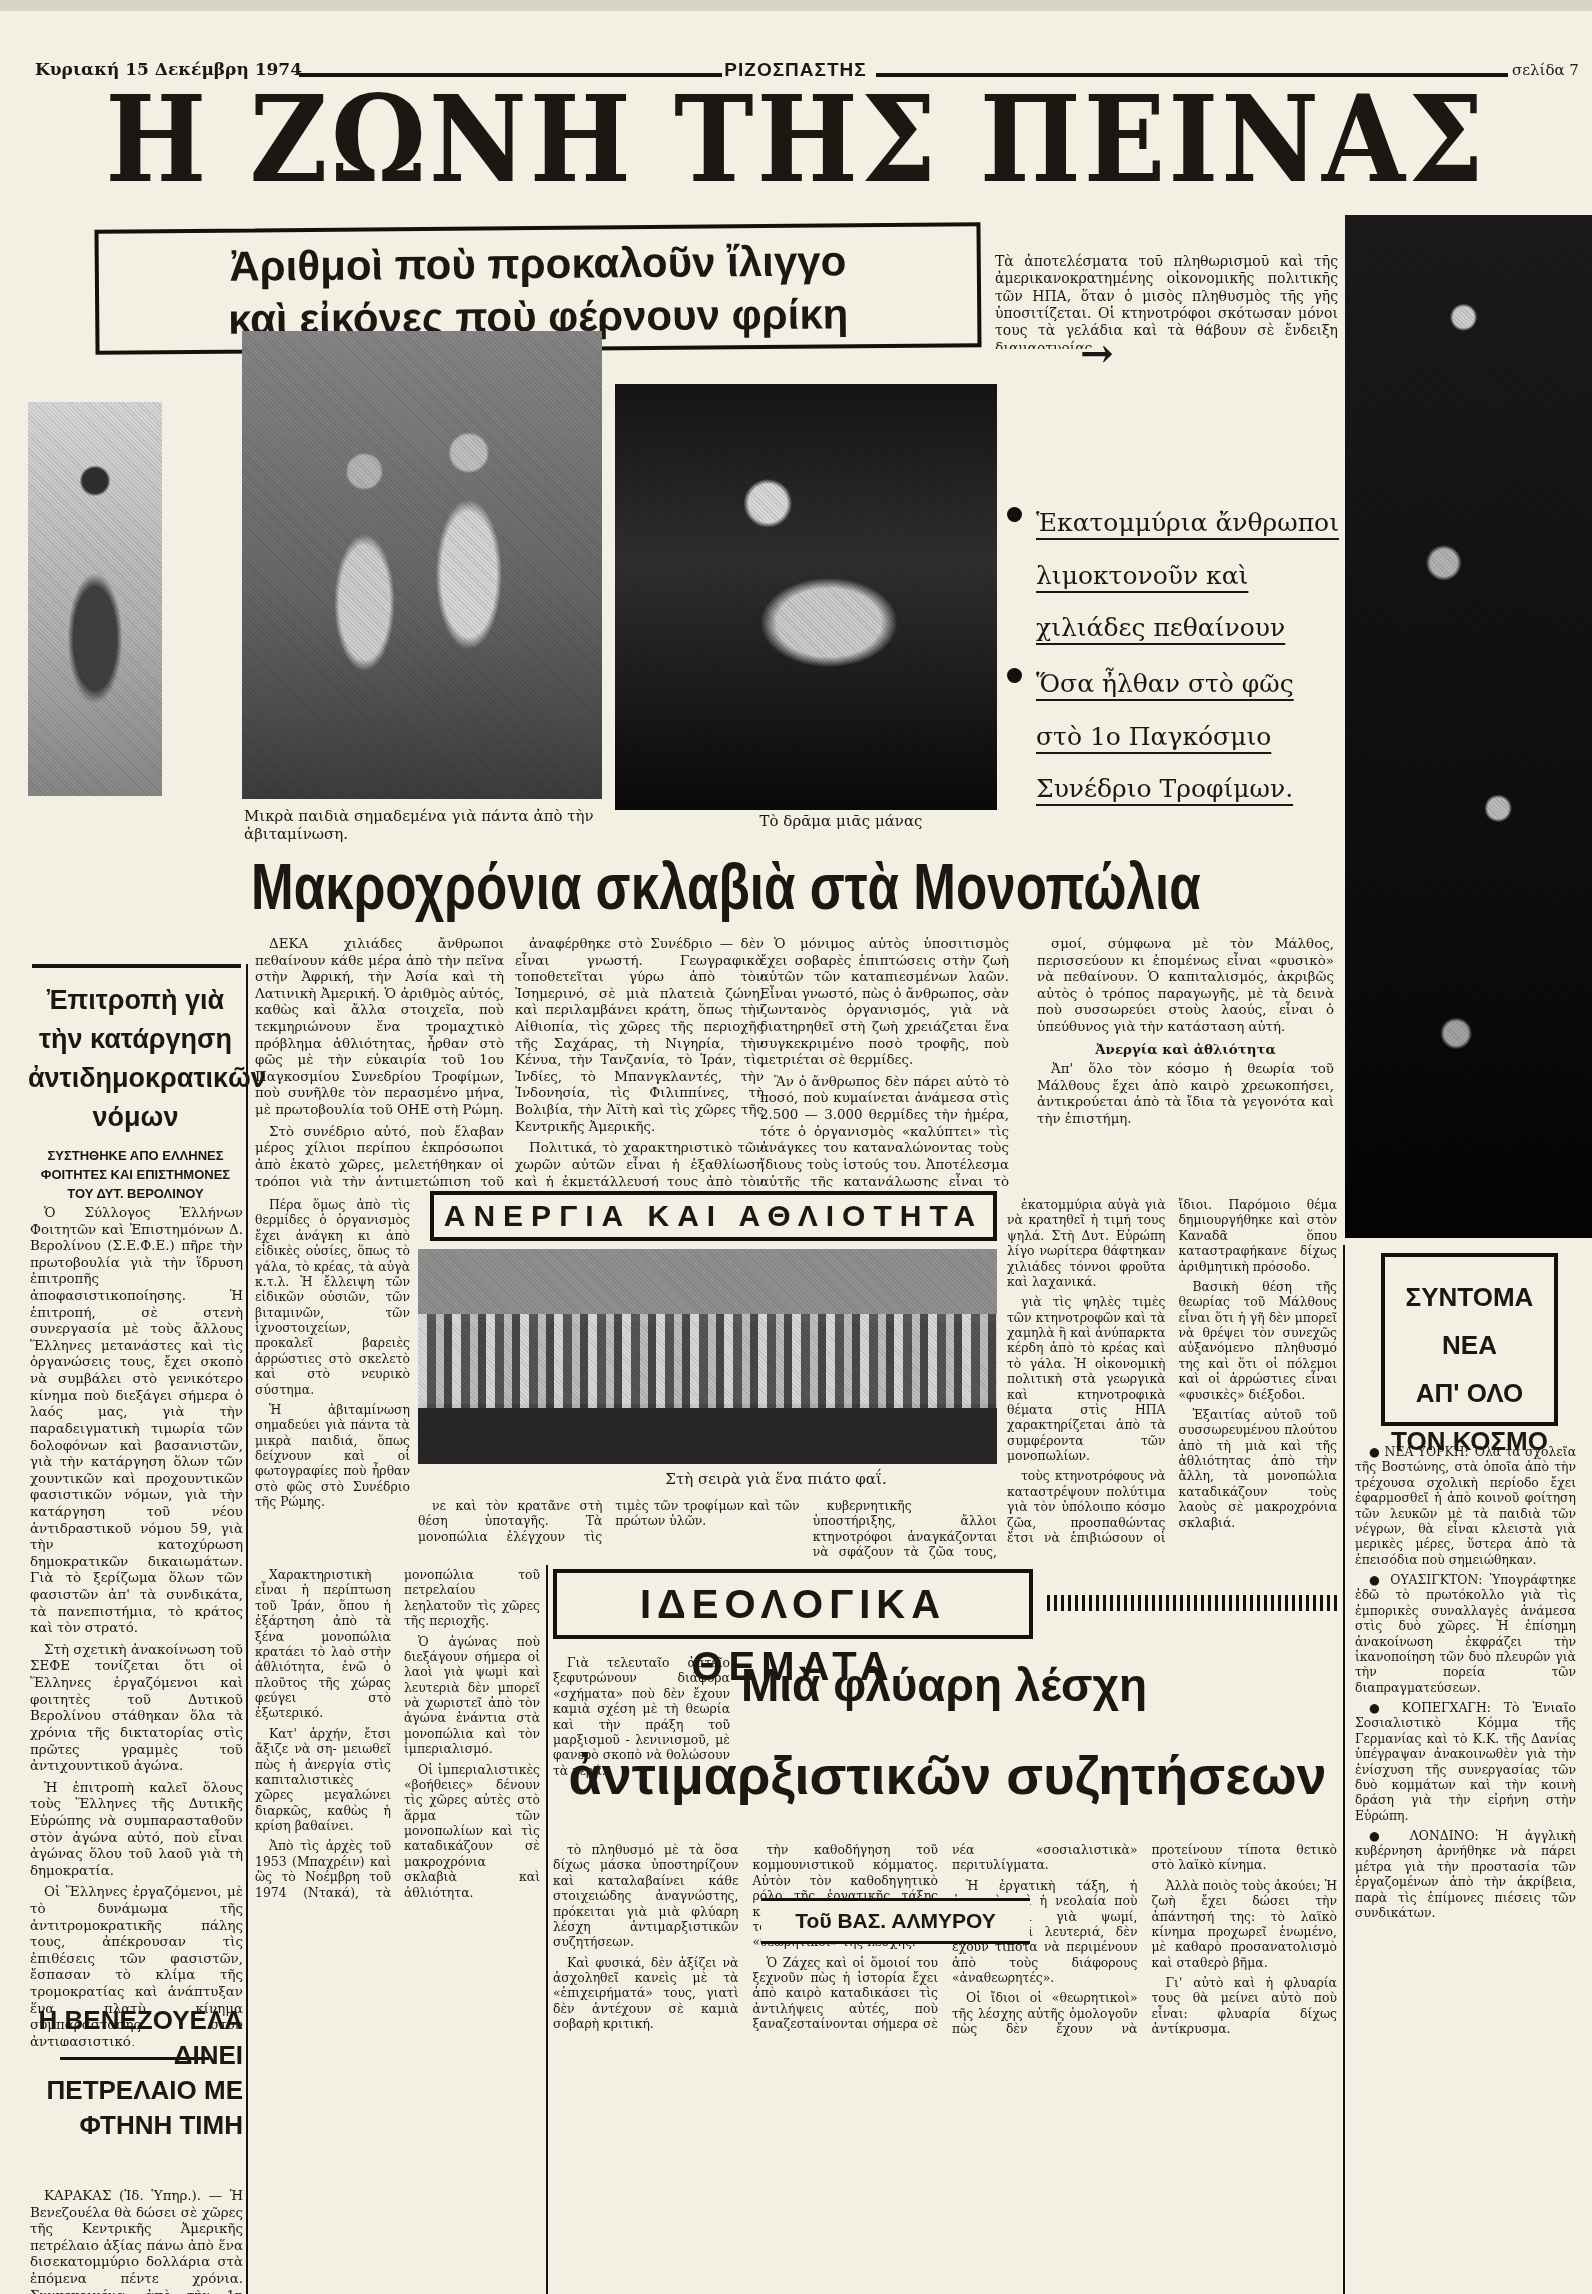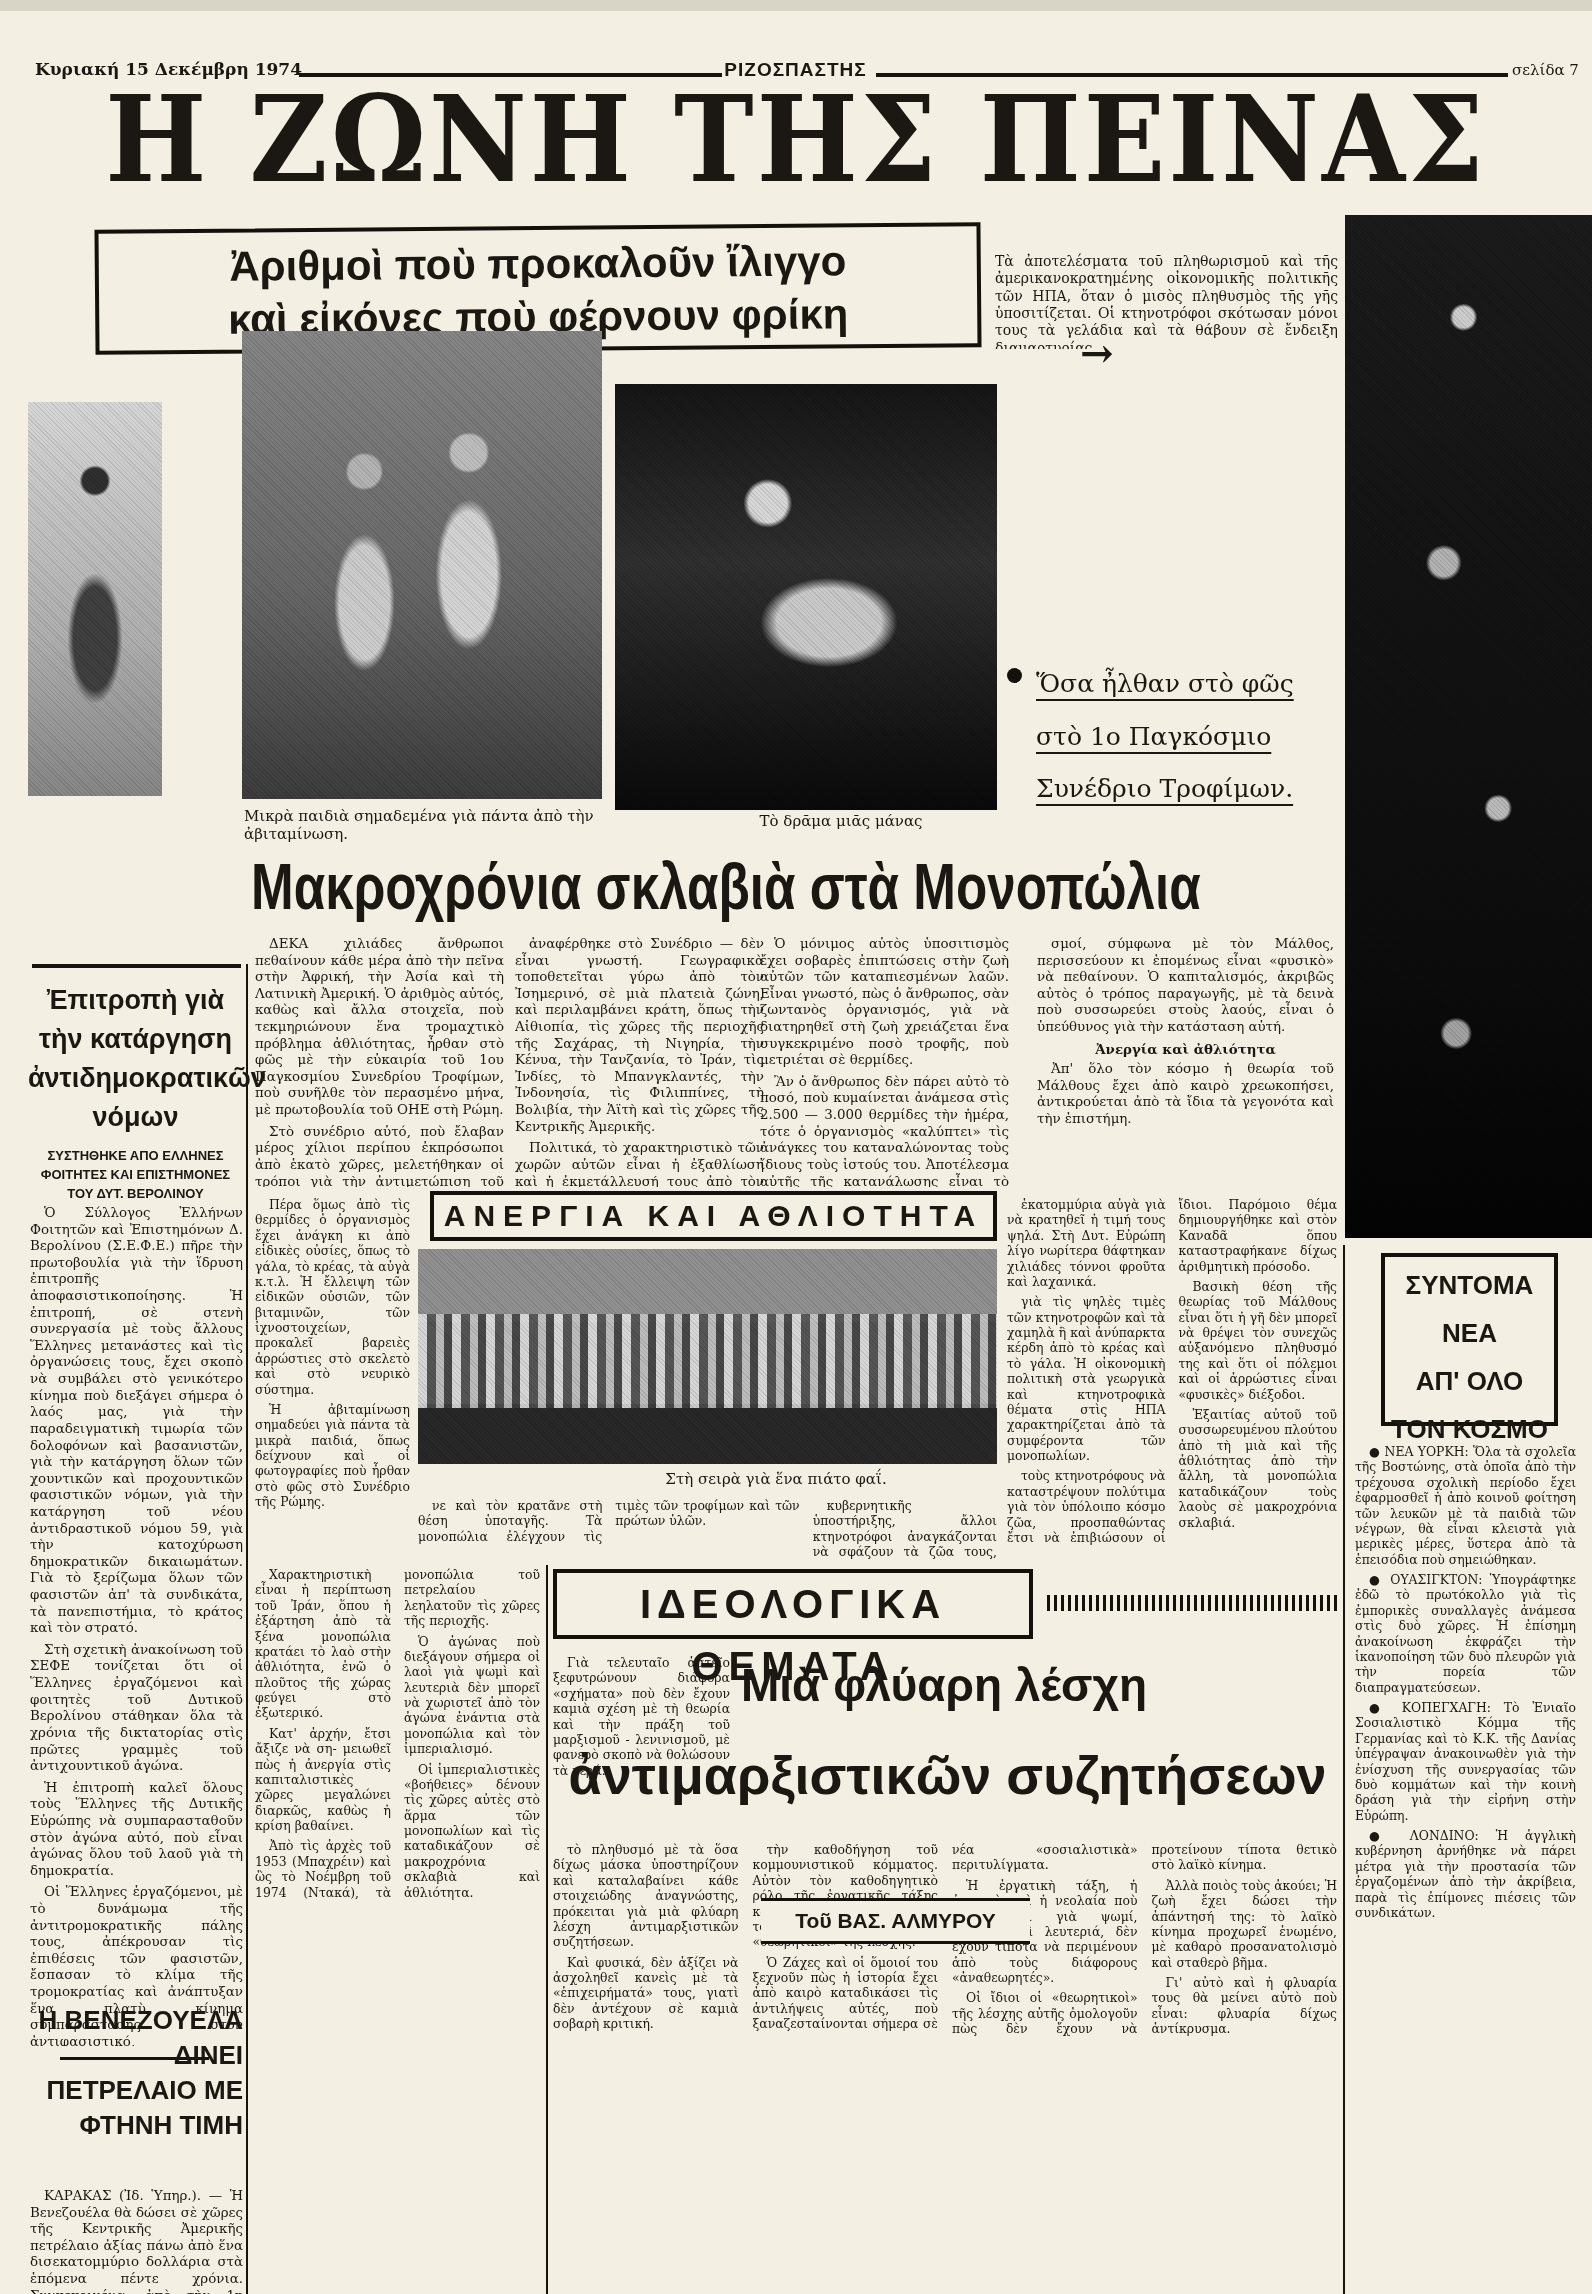--- a/index.html
+++ b/index.html
@@ -73,20 +73,24 @@
   <div class="abs" style="left:1080px;top:318px;font-size:40px;font-weight:bold">→</div>
 
   <div class="photo ph-tall" style="left:1345px;top:204px;width:247px;height:1023px"></div>
   <div class="photo ph-childleft" style="left:28px;top:391px;width:134px;height:394px"></div>
   <div class="photo ph-children" style="left:242px;top:320px;width:360px;height:468px"></div>
   <div class="photo ph-mother" style="left:615px;top:373px;width:382px;height:426px"></div>
 
   <div class="abs caption" style="left:244px;top:796px;width:398px">Μικρὰ παιδιὰ σημαδεμένα γιὰ πάντα ἀπὸ τὴν ἀβιταμίνωση.</div>
   <div class="abs caption" style="left:687px;top:801px;width:308px;text-align:center">Τὸ δρᾶμα μιᾶς μάνας</div>
 
+  <div class="abs bullet-row" style="left:1007px;top:486px;width:333px">
+    <span class="bullet-dot"></span>
+    <span class="bullet-text">Ἑκατομμύρια ἄνθρωποι λιμοκτονοῦν καὶ χιλιάδες πεθαίνουν</span>
+  </div>
   <div class="abs bullet-row" style="left:1007px;top:647px;width:333px">
     <span class="bullet-dot"></span>
     <span class="bullet-text">Ὅσα ἦλθαν στὸ φῶς στὸ 1ο Παγκόσμιο Συνέδριο Τροφίμων.</span>
   </div>
 
   <div class="abs sans" style="left:251px;top:839px;width:1085px;font-size:64px;font-weight:bold;white-space:nowrap;
        transform:scaleX(0.8);transform-origin:left center">Μακροχρόνια σκλαβιὰ στὰ Μονοπώλια</div>
 
   <div class="abs vrule" style="left:246px;top:953px;height:1338px"></div>
   <div class="abs vrule" style="left:1343px;top:1234px;height:1058px"></div>
@@ -184,21 +188,21 @@
       <p class="bp">Ἡ ἐργατικὴ τάξη, ἡ ἀγροτιὰ καὶ ἡ νεολαία ποὺ ἀγωνίζονται γιὰ ψωμί, παιδεία καὶ λευτεριά, δὲν ἔχουν τίποτα νὰ περιμένουν ἀπὸ τοὺς διάφορους «ἀναθεωρητές».</p>
       <p class="bp">Οἱ ἴδιοι οἱ «θεωρητικοὶ» τῆς λέσχης αὐτῆς ὁμολογοῦν πὼς δὲν ἔχουν νὰ προτείνουν τίποτα θετικὸ στὸ λαϊκὸ κίνημα.</p>
       <p class="bp">Ἀλλὰ ποιὸς τοὺς ἀκούει; Ἡ ζωὴ ἔχει δώσει τὴν ἀπάντησή της: τὸ λαϊκὸ κίνημα προχωρεῖ ἑνωμένο, μὲ καθαρὸ προσανατολισμὸ καὶ σταθερὸ βῆμα.</p>
       <p class="bp">Γι' αὐτὸ καὶ ἡ φλυαρία τους θὰ μείνει αὐτὸ ποὺ εἶναι: φλυαρία δίχως ἀντίκρυσμα.</p>
     </div>
 
   <div class="abs sans" style="left:761px;top:1887px;width:269px;height:46px;background:#f3efe2;z-index:2;
        border-top:3px solid #14110c;border-bottom:3px solid #14110c;text-align:center;
        font-size:21px;font-weight:bold;line-height:40px">Τοῦ ΒΑΣ. ΑΛΜΥΡΟΥ</div>
 
-  <div class="abs boxed sans" style="left:1381px;top:1242px;width:177px;height:173px;padding-top:4px">
+  <div class="abs boxed sans" style="left:1381px;top:1242px;width:177px;height:173px;padding-top:16px">
     <div style="font-size:26px;font-weight:bold;line-height:1.85">ΣΥΝΤΟΜΑ ΝΕΑ</div>
     <div style="font-size:26px;font-weight:bold;line-height:1.85">ΑΠ' ΟΛΟ</div>
     <div style="font-size:26px;font-weight:bold;line-height:1.85">ΤΟΝ ΚΟΣΜΟ</div>
   </div>
   <div class="abs body-text small" style="left:1355px;top:1433px;width:221px;height:856px">
       <p class="bp">● ΝΕΑ ΥΟΡΚΗ: Ὅλα τὰ σχολεῖα τῆς Βοστώνης, στὰ ὁποῖα ἀπὸ τὴν τρέχουσα σχολικὴ περίοδο ἔχει ἐφαρμοσθεῖ ἡ ἀπὸ κοινοῦ φοίτηση τῶν λευκῶν μὲ τὰ παιδιὰ τῶν νέγρων, θὰ εἶναι κλειστὰ γιὰ μερικὲς μέρες, ὕστερα ἀπὸ τὰ ἐπεισόδια ποὺ σημειώθηκαν.</p>
       <p class="bp">● ΟΥΑΣΙΓΚΤΟΝ: Ὑπογράφτηκε ἐδῶ τὸ πρωτόκολλο γιὰ τὶς ἐμπορικὲς συναλλαγὲς ἀνάμεσα στὶς δυὸ χῶρες. Ἡ ἐπίσημη ἀνακοίνωση ἐκφράζει τὴν ἱκανοποίηση τῶν δυὸ πλευρῶν γιὰ τὴν πορεία τῶν διαπραγματεύσεων.</p>
       <p class="bp">● ΚΟΠΕΓΧΑΓΗ: Τὸ Ἑνιαῖο Σοσιαλιστικὸ Κόμμα τῆς Γερμανίας καὶ τὸ Κ.Κ. τῆς Δανίας ὑπέγραψαν ἀνακοινωθὲν γιὰ τὴν ἐνίσχυση τῆς συνεργασίας τῶν δυὸ κομμάτων καὶ τὴν κοινὴ δράση γιὰ τὴν εἰρήνη στὴν Εὐρώπη.</p>
       <p class="bp">● ΛΟΝΔΙΝΟ: Ἡ ἀγγλικὴ κυβέρνηση ἀρνήθηκε νὰ πάρει μέτρα γιὰ τὴν προστασία τῶν ἐργαζομένων ἀπὸ τὴν ἀκρίβεια, παρὰ τὶς ἐπίμονες πιέσεις τῶν συνδικάτων.</p>
     </div>

